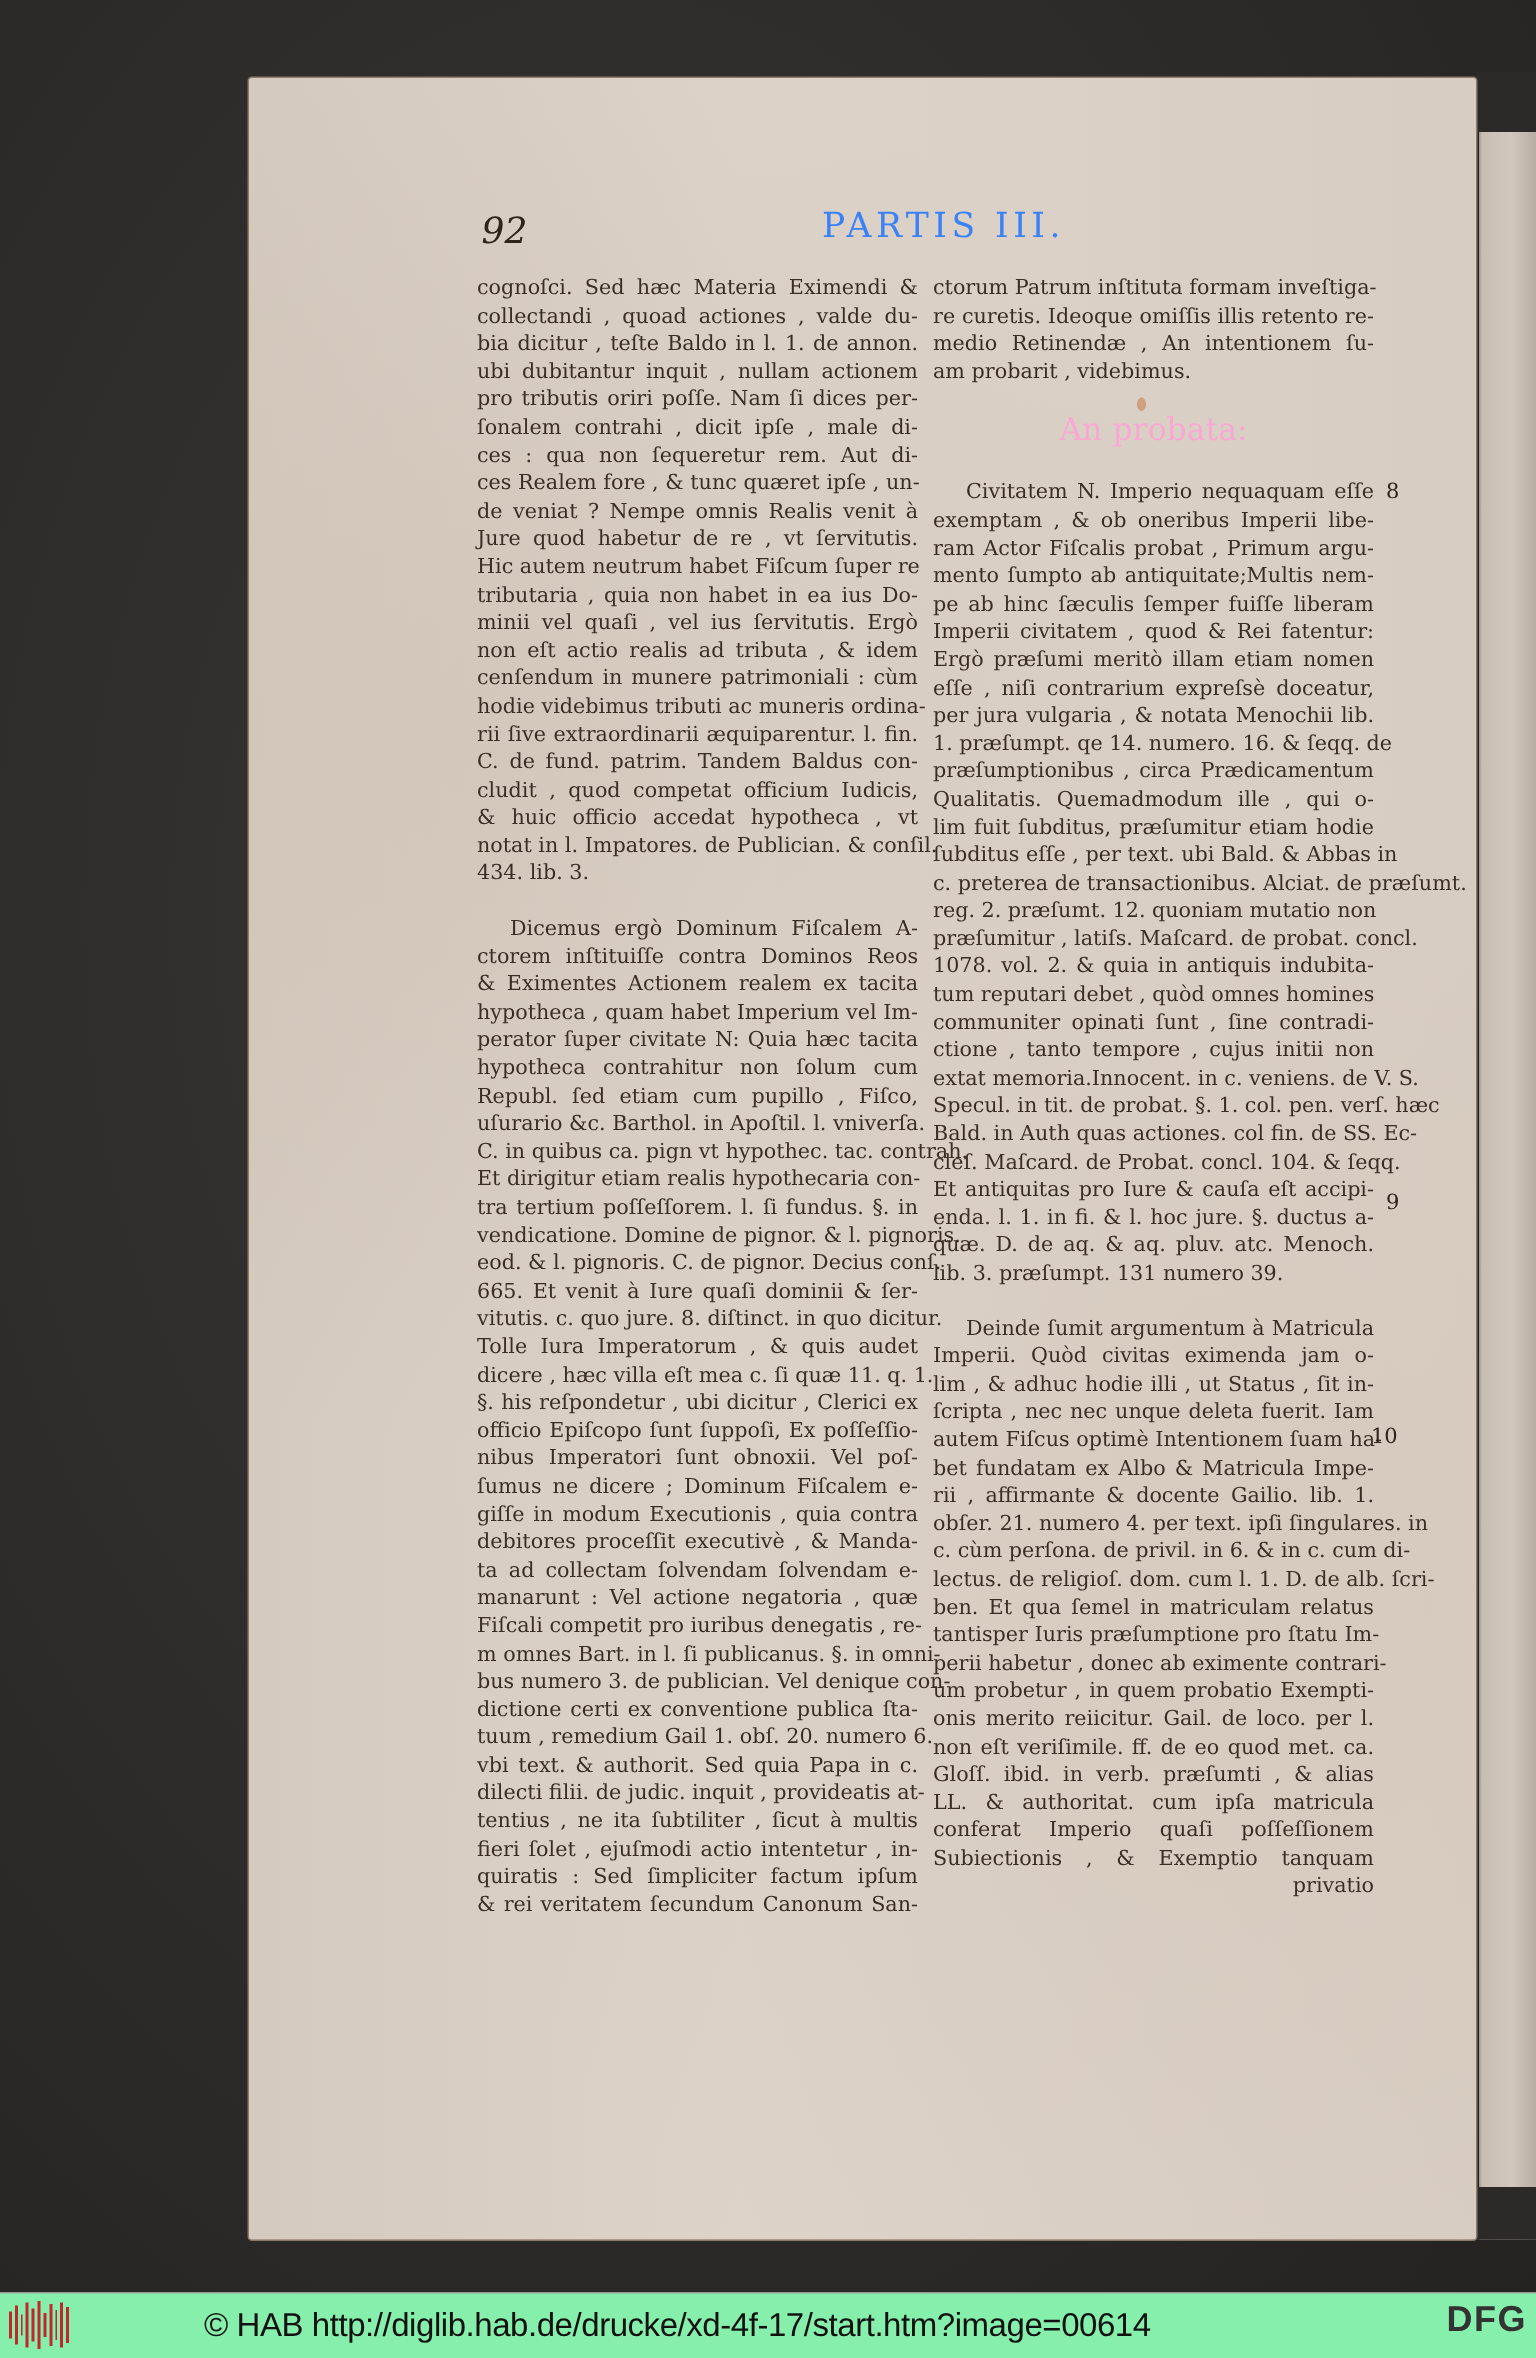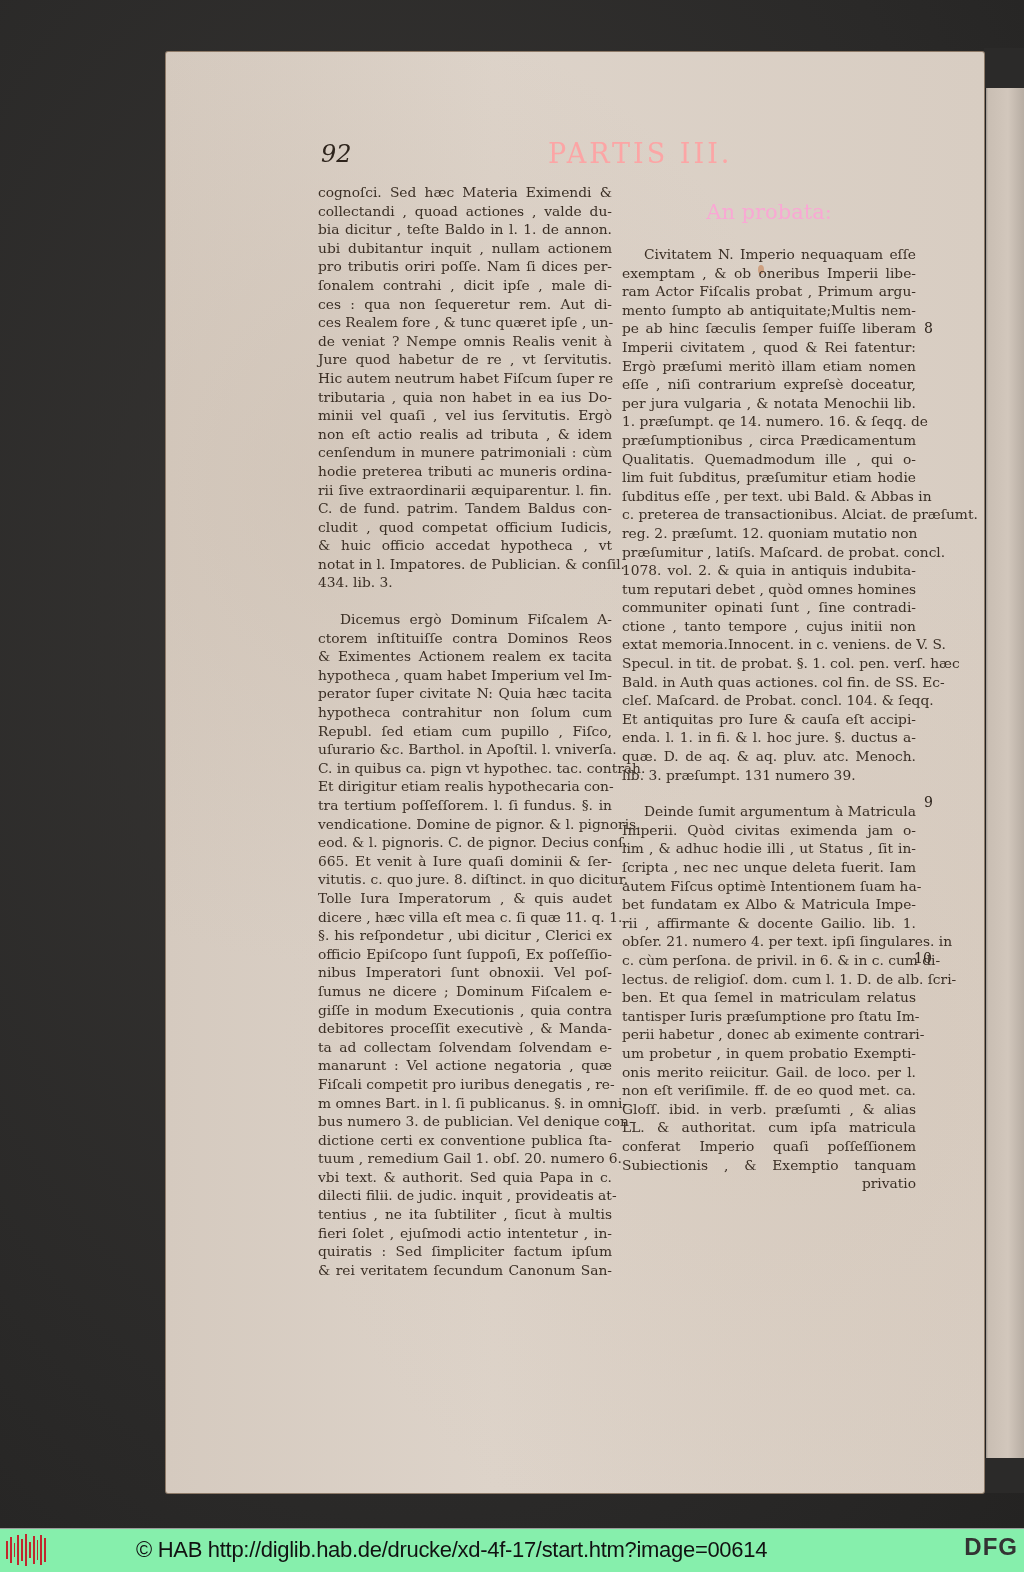--- a/index.html
+++ b/index.html
@@ -37,21 +37,21 @@
     position: absolute; left: 0; bottom: 0; width: 40px; height: 0;
     border-bottom: 35px solid #2b2a29; border-right: 40px solid transparent;
   }
 
   .page-number {
     position: absolute; left: 321px; top: 140px;
     font-size: 24px; font-style: italic; color: #2e241c;
   }
   .running-head {
     position: absolute; left: 548px; top: 138px;
-    font-size: 27px; letter-spacing: 3px; color: #fca5a5;
+    font-size: 23px; letter-spacing: 3px; color: #3b82f6;
   }
   .col {
     position: absolute; top: 183px; width: 294px;
     font-size: 13.8px; line-height: 18.6px; color: #3a2e24;
   }
   .col.left { left: 318px; }
   .col.right { left: 622px; }
   .line { white-space: nowrap; text-align: justify; text-align-last: justify; display: block; height: 18.6px; }
   .line.last { text-align-last: left; }
   .line.end-right { text-align-last: right; }
@@ -113,21 +113,21 @@
     <div class="line">ſonalem contrahi , dicit ipſe , male di-</div>
     <div class="line">ces : qua non ſequeretur rem. Aut di-</div>
     <div class="line">ces Realem fore , &amp; tunc quæret ipſe , un-</div>
     <div class="line">de veniat ? Nempe omnis Realis venit à</div>
     <div class="line">Jure quod habetur de re , vt ſervitutis.</div>
     <div class="line">Hic autem neutrum habet Fiſcum ſuper re</div>
     <div class="line">tributaria , quia non habet in ea ius Do-</div>
     <div class="line">minii vel quaſi , vel ius ſervitutis. Ergò</div>
     <div class="line">non eſt actio realis ad tributa , &amp; idem</div>
     <div class="line">cenſendum in munere patrimoniali : cùm</div>
-    <div class="line">hodie preterea tributi ac muneris ordina-</div>
+    <div class="line">hodie videbimus tributi ac muneris ordina-</div>
     <div class="line">rii ſive extraordinarii æquiparentur. l. fin.</div>
     <div class="line">C. de fund. patrim. Tandem Baldus con-</div>
     <div class="line">cludit , quod competat officium Iudicis,</div>
     <div class="line">&amp; huic officio accedat hypotheca , vt</div>
     <div class="line">notat in l. Impatores. de Publician. &amp; conſil.</div>
     <div class="line last">434. lib. 3.</div>
     <div class="para-gap"></div>
     <div class="line indent">Dicemus ergò Dominum Fiſcalem A-</div>
     <div class="line">ctorem inſtituiſſe contra Dominos Reos</div>
     <div class="line">&amp; Eximentes Actionem realem ex tacita</div>
@@ -160,20 +160,26 @@
     <div class="line">tuum , remedium Gail 1. obſ. 20. numero 6.</div>
     <div class="line">vbi text. &amp; authorit. Sed quia Papa in c.</div>
     <div class="line">dilecti filii. de judic. inquit , provideatis at-</div>
     <div class="line">tentius , ne ita ſubtiliter , ſicut à multis</div>
     <div class="line">fieri ſolet , ejuſmodi actio intentetur , in-</div>
     <div class="line">quiratis : Sed ſimpliciter factum ipſum</div>
     <div class="line">&amp; rei veritatem ſecundum Canonum San-</div>
   </div>
 
 <div class="col right" id="right-col">
+  <div id="right-top">
+      <div class="line">ctorum Patrum inſtituta formam inveſtiga-</div>
+      <div class="line">re curetis. Ideoque omiſſis illis retento re-</div>
+      <div class="line">medio Retinendæ , An intentionem ſu-</div>
+      <div class="line last">am probarit , videbimus.</div>
+    </div>
   <div class="heading">An probata:</div>
   <div id="right-bottom">
       <div class="line indent">Civitatem N. Imperio nequaquam eſſe</div>
       <div class="line">exemptam , &amp; ob oneribus Imperii libe-</div>
       <div class="line">ram Actor Fiſcalis probat , Primum argu-</div>
       <div class="line">mento ſumpto ab antiquitate;Multis nem-</div>
       <div class="line">pe ab hinc ſæculis ſemper fuiſſe liberam</div>
       <div class="line">Imperii civitatem , quod &amp; Rei fatentur:</div>
       <div class="line">Ergò præſumi meritò illam etiam nomen</div>
       <div class="line">eſſe , niſi contrarium expreſsè doceatur,</div>

